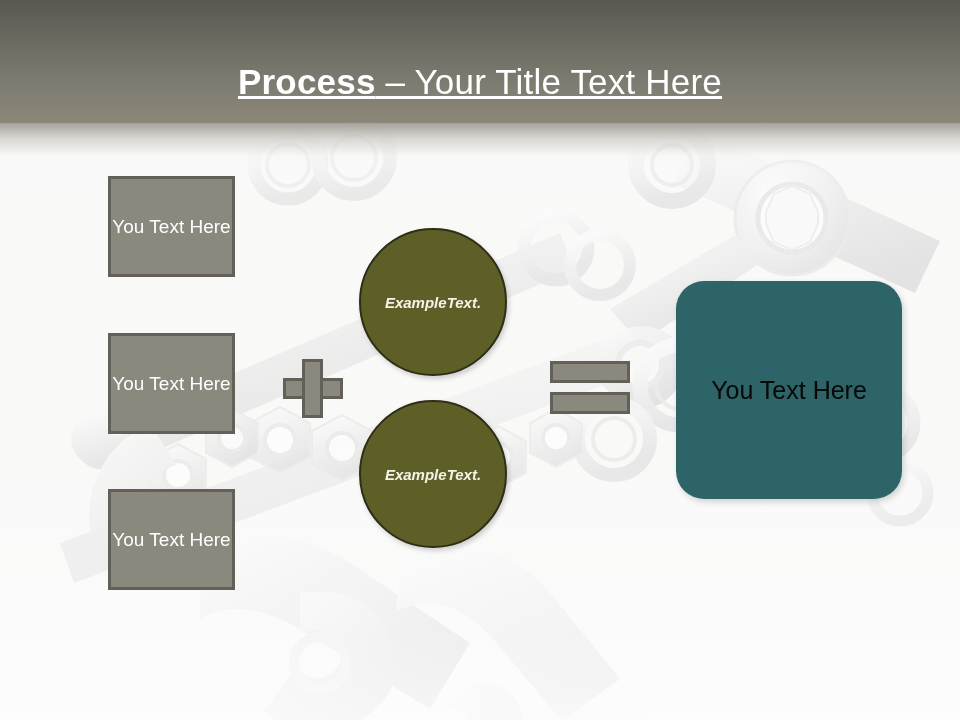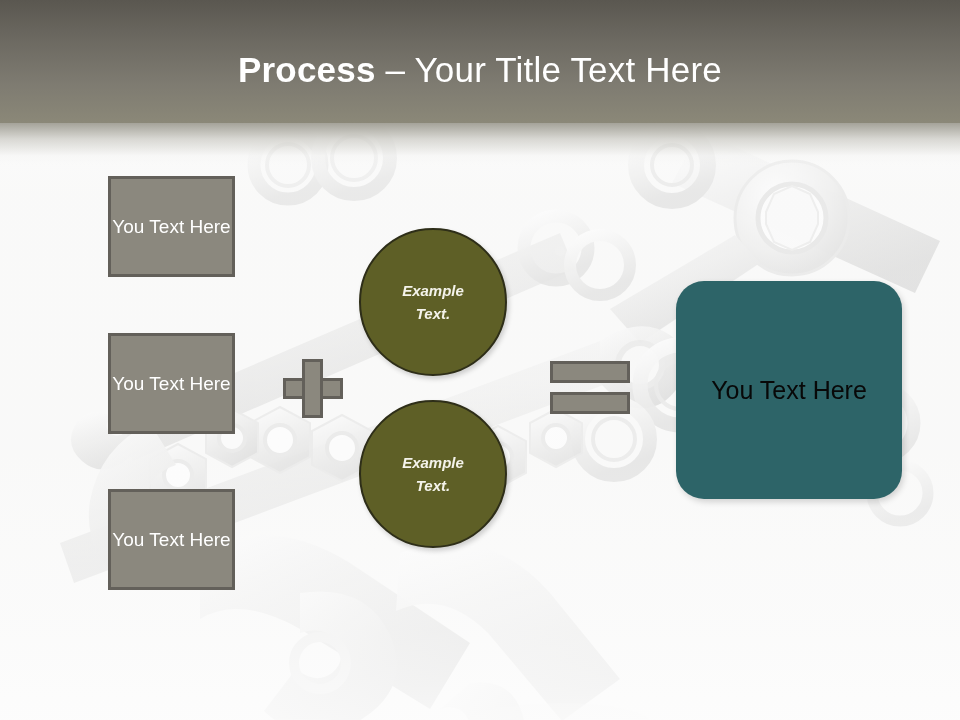--- a/index.html
+++ b/index.html
@@ -33,24 +33,25 @@
   #header{
     position:absolute;left:0;top:0;width:960px;height:123px;
     background:linear-gradient(180deg,#5a5750 0%,#6c6961 32%,#7e7b71 68%,#8b8878 100%);
   }
   #header-fade{
     position:absolute;left:0;top:123px;width:960px;height:42px;
     background:linear-gradient(180deg,rgba(160,158,148,0.95) 0%,rgba(198,197,190,0.65) 38%,rgba(236,236,233,0.18) 78%,rgba(247,247,246,0) 100%);
     pointer-events:none;
   }
   #title{
-    position:absolute;left:0;top:50px;width:960px;
+    position:absolute;left:0;top:62px;width:960px;
     text-align:center;color:#ffffff;
     font-size:35px;line-height:40px;letter-spacing:0.2px;
     white-space:nowrap;
+    text-decoration:underline;
   }
   #title .strong{font-weight:bold;}
   #title .rest{font-weight:normal;}
 
   
   .gbox{
     position:absolute;width:127px;height:101px;
     background:#8b887e;border:3px solid #63605a;
     box-sizing:border-box;
     display:flex;align-items:center;justify-content:center;
@@ -65,21 +66,21 @@
   #plus .barh,#plus .barv{position:absolute;background:#8b887e;border:3px solid #63605a;box-sizing:border-box;}
   #plus .barh{left:0;top:19px;width:60px;height:21px;}
   #plus .barv{left:19px;top:0;width:21px;height:59px;}
   #plus .core{position:absolute;left:22px;top:22px;width:15px;height:15px;background:#8b887e;}
 
   
   .circle{
     position:absolute;width:148px;height:148px;border-radius:50%;
     background:#5e5f26;border:2px solid #2e2e18;
     box-sizing:border-box;
-    display:flex;flex-direction:column;align-items:center;justify-content:center;
+    display:flex;flex-direction:row;align-items:center;justify-content:center;
     color:#f4f3ea;font-size:15px;line-height:23px;
     font-weight:bold;font-style:italic;text-align:center;
     box-shadow:2px 3px 5px rgba(0,0,0,0.18);
   }
   #circle1{left:359px;top:228px;}
   #circle2{left:359px;top:400px;}
 
   
   #equals{position:absolute;left:550px;top:361px;width:80px;height:53px;}
   #equals .ebar{position:absolute;left:0;width:80px;height:22px;background:#8b887e;border:3px solid #63605a;box-sizing:border-box;}

